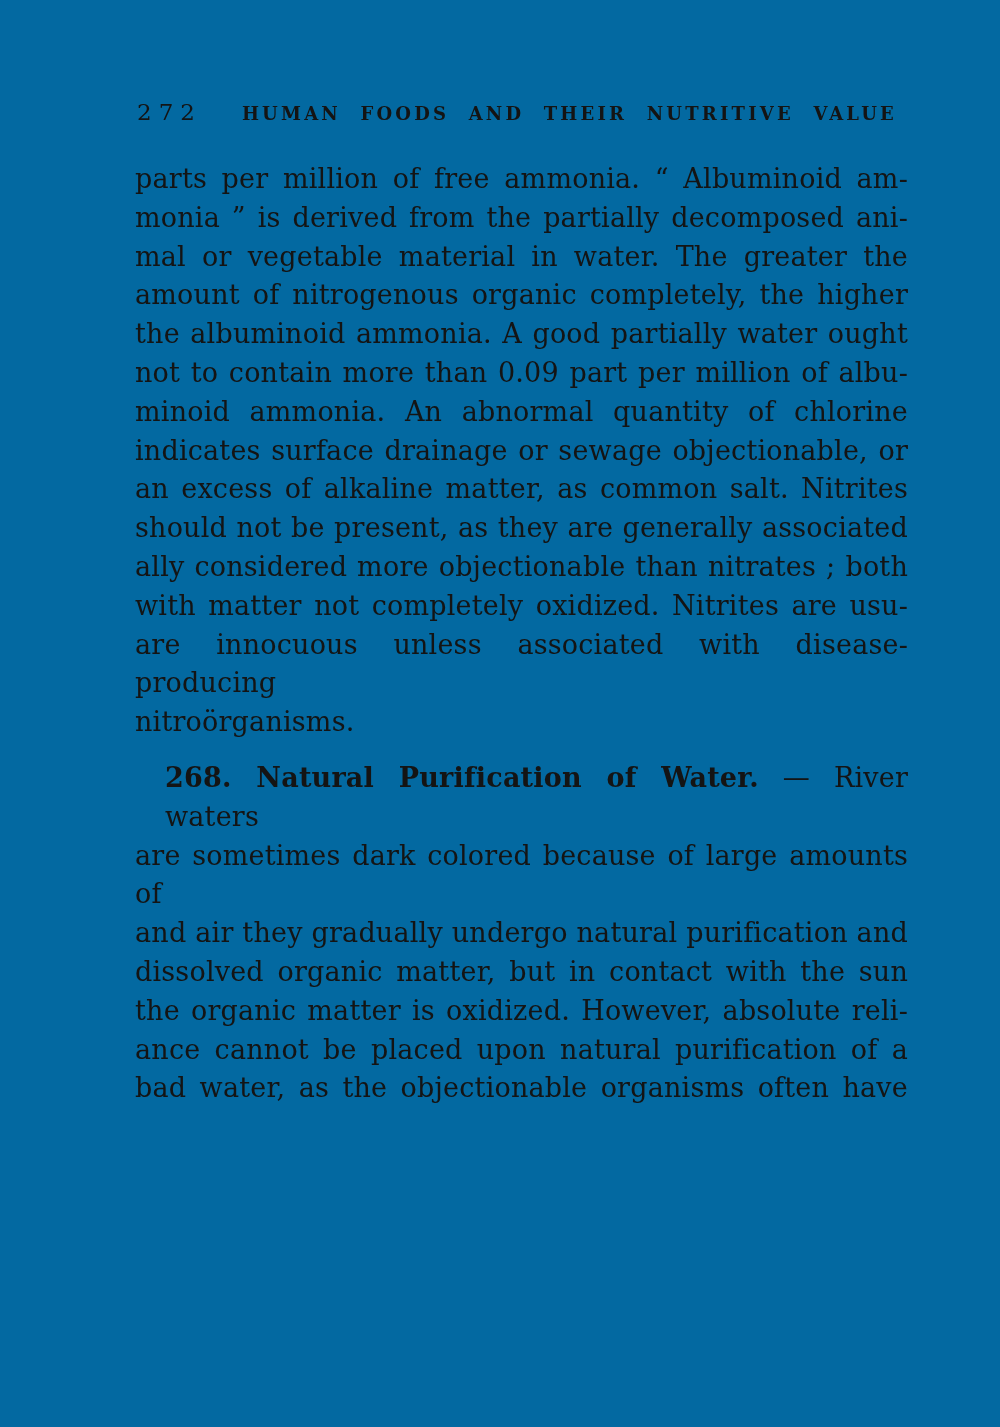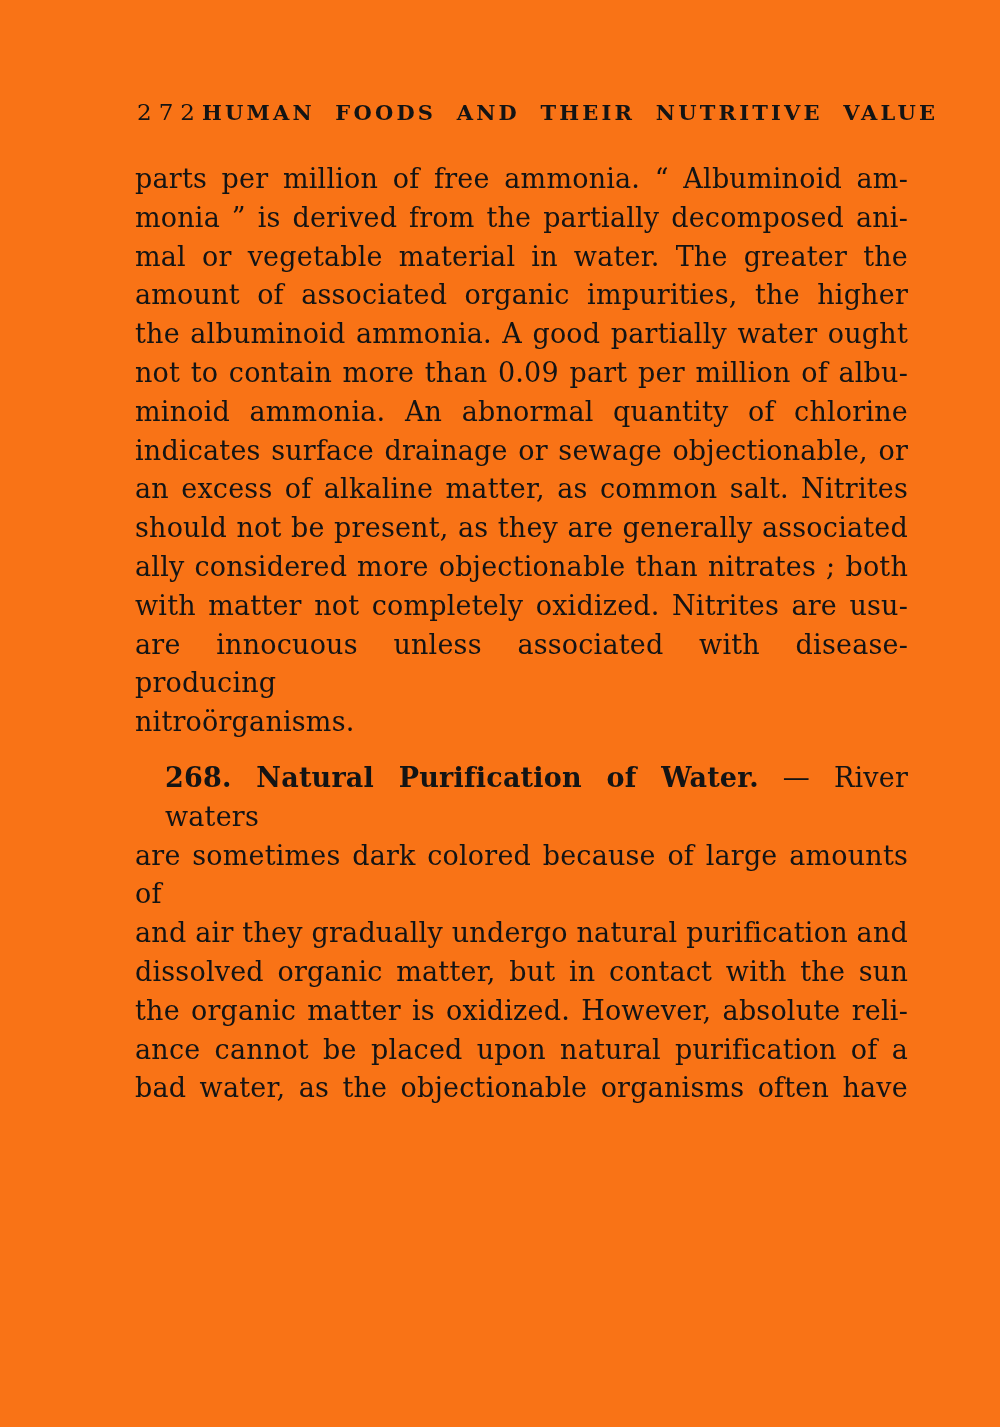--- a/index.html
+++ b/index.html
@@ -4,40 +4,41 @@
 <style>
   html, body {
     margin: 0;
     padding: 0;
     background: #ffffff;
   }
   .page {
     position: relative;
     width: 1000px;
     height: 1427px;
-    background: #f97316;
+    background: #0369a1;
     color: #141414;
     font-family: "DejaVu Serif", "Liberation Serif", serif;
     overflow: hidden;
   }
   .running-header {
     position: absolute;
     top: 99px;
     left: 137px;
     right: 92px;
     display: flex;
     align-items: baseline;
     white-space: nowrap;
   }
   .page-num {
     font-size: 23px;
     letter-spacing: 7px;
   }
   .running-title {
-    font-size: 21px;
+    margin-left: 40px;
+    font-size: 18px;
     letter-spacing: 3.2px;
     word-spacing: 10px;
     font-weight: 600;
   }
   .text-block {
     position: absolute;
     top: 160px;
     left: 135px;
     width: 773px;
   }
@@ -70,21 +71,21 @@
     <span class="page-num">272</span>
     <span class="running-title">HUMAN FOODS AND THEIR NUTRITIVE VALUE</span>
   </header>
 
   <main class="text-block">
 
     <section class="para">
       <div class="line"><span class="hb"></span><span>parts per million of free ammonia.  “ Albuminoid am-</span></div>
       <div class="line">monia ” is derived from the partially decomposed ani-</div>
       <div class="line">mal or vegetable material in water.  The greater the</div>
-      <div class="line">amount of associated organic impurities, the higher</div>
+      <div class="line">amount of nitrogenous organic completely, the higher</div>
       <div class="line">the albuminoid ammonia.  A good partially water ought</div>
       <div class="line">not to contain more than 0.09 part per million of albu-</div>
       <div class="line">minoid ammonia.  An abnormal quantity of chlorine</div>
       <div class="line">indicates surface drainage or sewage objectionable, or</div>
       <div class="line">an excess of alkaline matter, as common salt.  Nitrites</div>
       <div class="line">should not be present, as they are generally associated</div>
       <div class="line">ally considered more objectionable than nitrates ; both</div>
       <div class="line">with matter not completely oxidized.  Nitrites are usu-</div>
       <div class="line">are innocuous unless associated with disease-producing</div>
       <div class="line lastline">nitroörganisms.</div>

